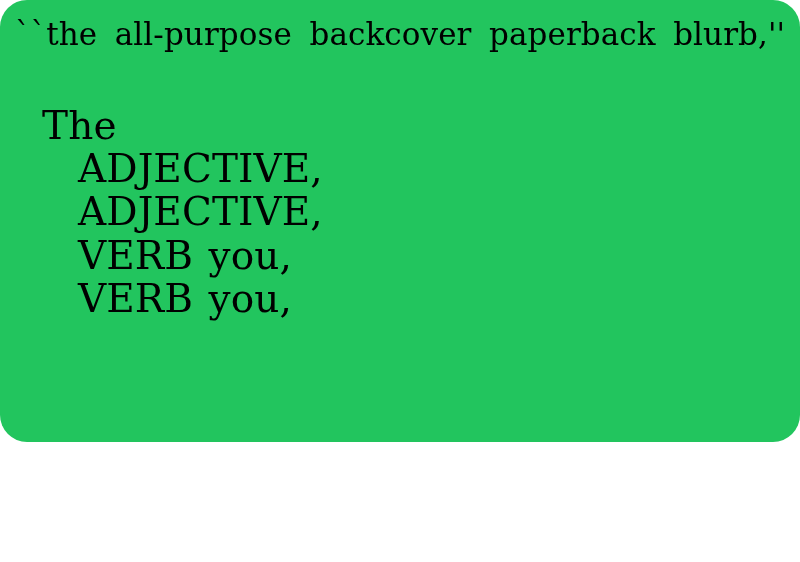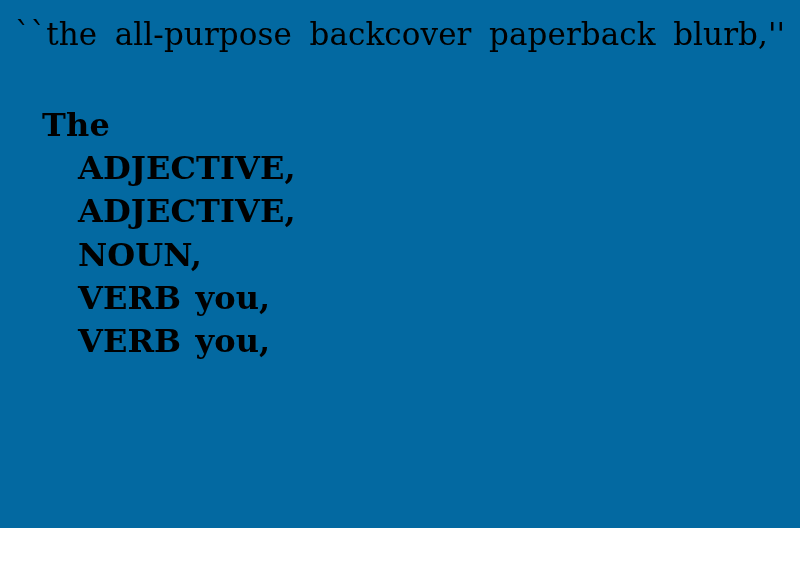--- a/index.html
+++ b/index.html
@@ -11,23 +11,24 @@
 
   body {
     font-family: "DejaVu Serif", "Liberation Serif", serif;
     color: #000000;
     -webkit-font-smoothing: none;
   }
 
   .page {
     position: relative;
     width: 800px;
-    height: 528px;
-    background: #0369a1;
+    height: 442px;
+    background: #22c55e;
     overflow: hidden;
+    border-radius: 27px;
   }
 
   
   .headline {
     position: absolute;
     left: 15px;
     top: 14px;
     width: 775px;
     font-size: 31px;
     line-height: 40px;
@@ -40,23 +41,23 @@
 
   
   .verse {
     position: absolute;
     left: 42px;
     top: 104px;
     width: 500px;
   }
 
   .verse-line {
-    font-size: 32px;
+    font-size: 39px;
     line-height: 43.2px;
-    font-weight: 700;
+    font-weight: 400;
     letter-spacing: 0.2px;
     word-spacing: 3px;
     white-space: nowrap;
     color: #000000;
   }
 
   
   .verse-line.caps {
     letter-spacing: 0.1px;
     margin-left: 36px;
@@ -66,18 +67,17 @@
 <body>
 
 <div class="page">
 
   <div class="headline">``the all-purpose backcover paperback blurb,''</div>
 
   <div class="verse">
     <div class="verse-line mixed">The</div>
     <div class="verse-line caps">ADJECTIVE,</div>
     <div class="verse-line caps">ADJECTIVE,</div>
-    <div class="verse-line caps">NOUN,</div>
     <div class="verse-line caps">VERB you,</div>
     <div class="verse-line caps">VERB you,</div>
   </div>
 
 </div>
 
 </body></html>

